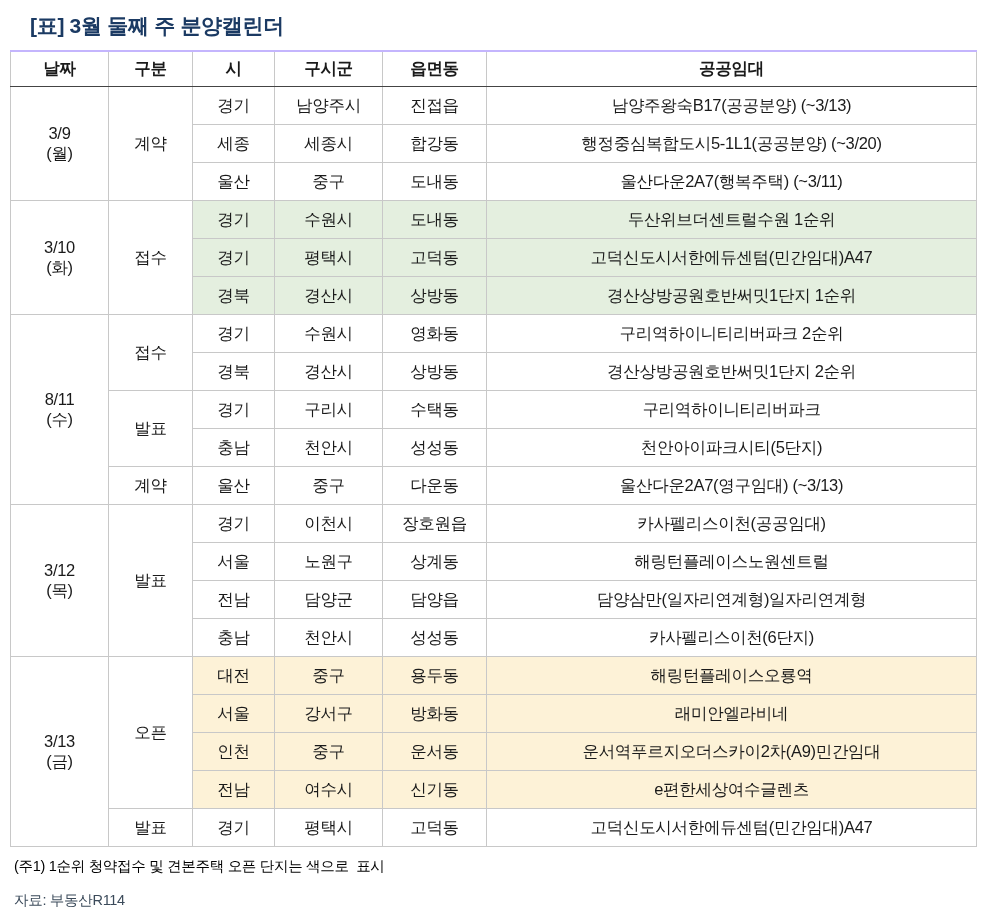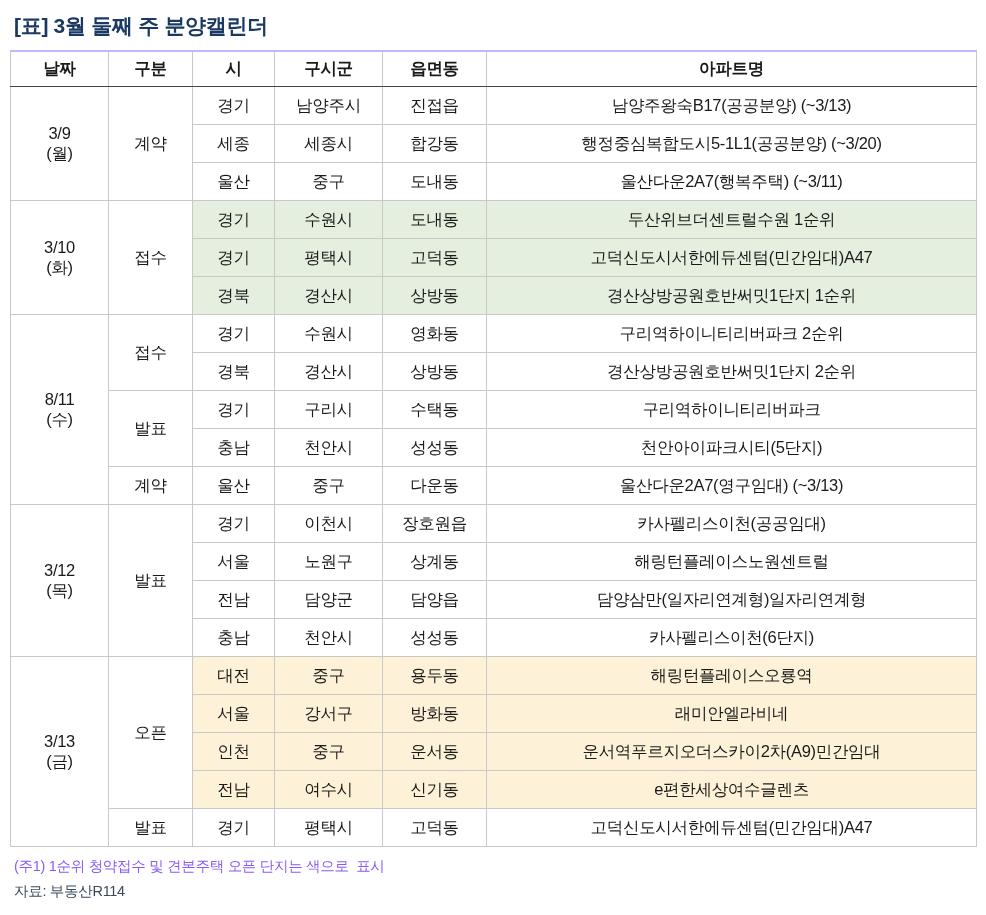--- a/index.html
+++ b/index.html
@@ -16,21 +16,21 @@
   }
   .page {
     padding: 10px 10px 0 10px;
     box-sizing: border-box;
     width: 986px;
   }
   .doc-title {
     font-size: 21px;
     font-weight: bold;
     color: #1b3a63;
-    margin: 2px 0 10px 4px;
+    margin: 2px 0 10px 20px;
     letter-spacing: -0.3px;
   }
   table.cal {
     border-collapse: collapse;
     width: 966px;
     table-layout: fixed;
     font-size: 16.5px;
   }
   table.cal th, table.cal td {
     border: 1px solid #c8c8c8;
@@ -54,23 +54,23 @@
     text-align: left;
     padding-left: 8px;
   }
   td.date {
     line-height: 1.35;
   }
   .hl-green { background: #e4efdf; }
   .hl-yellow { background: #fdf2d7; margin-left: 36px; }
   .grp-top td { border-top: 1px solid #9d9d9d; }
   .notes {
-    margin: 7px 0 3px 4px;
+    margin: 7px 0 12px 4px;
     font-size: 14.5px;
-    color: #8b5cf6;
+    color: #000000;
     letter-spacing: -0.3px;
     line-height: 1.75;
   }
   .notes div { white-space: pre; }
   .source {
     margin: 2px 0 0 4px;
     font-size: 14.5px;
     color: #3b4a5a;
     letter-spacing: -0.3px;
   }
@@ -90,21 +90,21 @@
         <col style="width: 104px;">
         <col style="width: 490px;">
       </colgroup>
     <thead>
       <tr id="header-row">
           <th>날짜</th>
           <th>구분</th>
           <th>시</th>
           <th>구시군</th>
           <th>읍면동</th>
-          <th>아파트명</th>
+          <th>공공임대</th>
         </tr>
     </thead>
     <tbody id="table-body">
         <tr class="grp-top">
           <td class="date" rowspan="3">
             <div>3/9</div>
             <div>(월)</div>
           </td>
           <td rowspan="3">계약</td>
           <td>경기</td>

